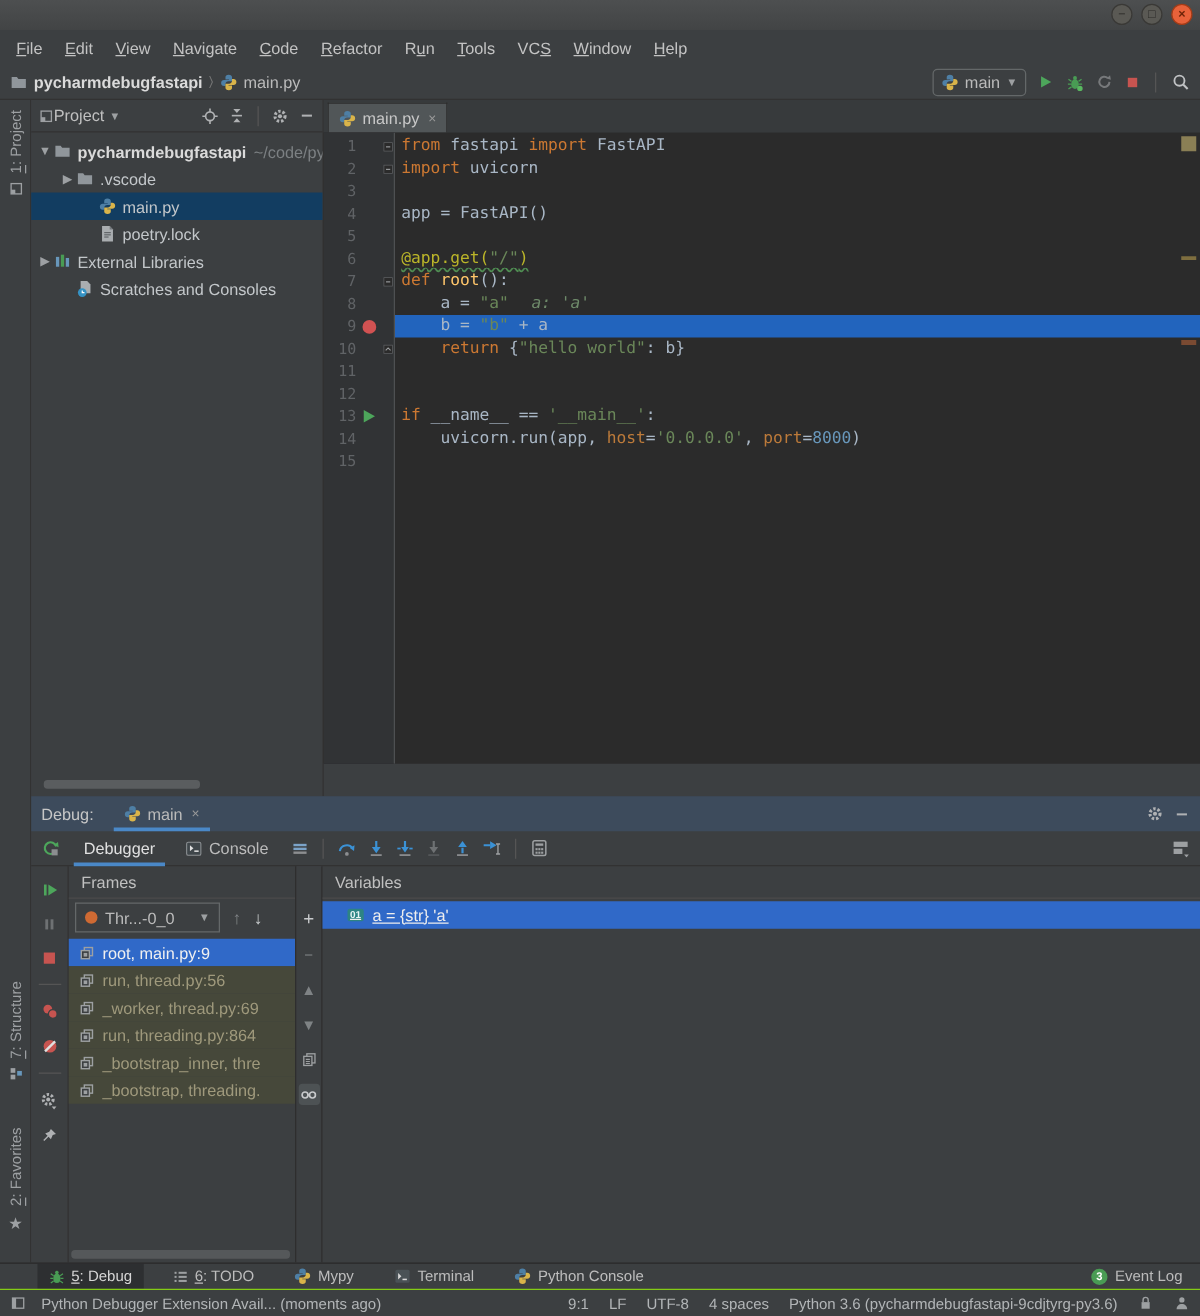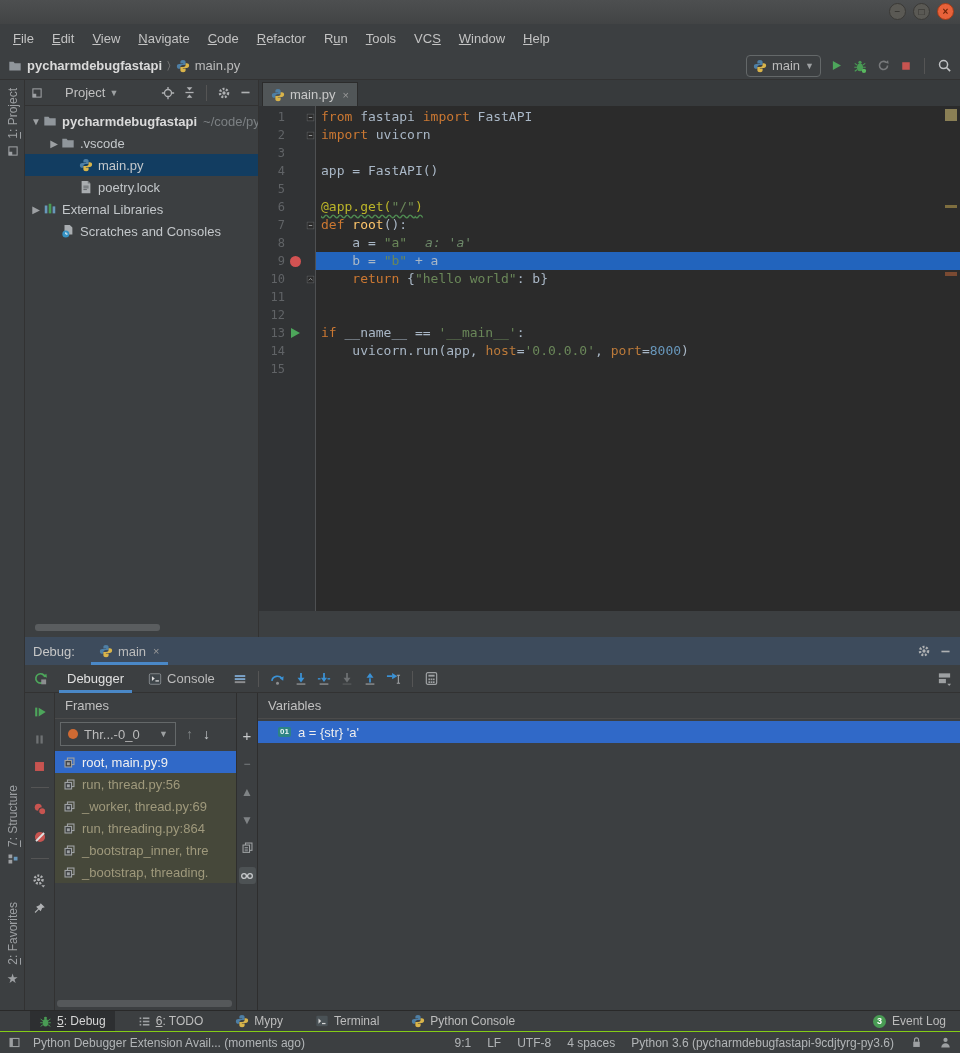--- a/index.html
+++ b/index.html
@@ -25,21 +25,21 @@
   #run-config{display:flex;align-items:center;gap:5px;border:1px solid #646869;border-radius:4px;height:22px;padding:0 6px;box-sizing:border-box;}
   .caret{color:#9da0a2;font-size:9px;}
   .vsep{width:1px;height:16px;background:#555;margin:0 2px;}
   
   #app-strip{position:absolute;left:0;top:80px;width:25px;height:930px;background:#3c3f41;border-right:1px solid #323232;box-sizing:border-box;}
   .strip-label{position:absolute;left:0;width:25px;display:flex;flex-direction:column;align-items:center;gap:6px;color:#9da0a3;font-size:12px;}
   .vtext{writing-mode:vertical-rl;transform:rotate(180deg);white-space:nowrap;}
   #main{position:absolute;left:25px;top:80px;width:935px;height:557px;}
   
   #project{position:absolute;left:0;top:0;width:234px;height:557px;background:#3c3f41;border-right:1px solid #323232;box-sizing:border-box;}
-  .panel-header{height:26px;display:flex;align-items:center;padding:0 6px;border-bottom:1px solid #323232;box-sizing:border-box;gap:22px;}
+  .panel-header{height:26px;display:flex;align-items:center;padding:0 6px;border-bottom:1px solid #323232;box-sizing:border-box;gap:0;}
   .panel-title{display:flex;align-items:center;gap:4px;color:#c0c0c0;}
   .ph-icons{margin-left:auto;display:flex;align-items:center;gap:8px;}
   .tree{padding-top:4px;}
   .tree-row{height:22px;display:flex;align-items:center;white-space:nowrap;overflow:hidden;}
   .tree-row.selected{background:#123d61;}
   .tw-exp{width:14px;text-align:center;color:#9da0a3;font-size:10px;flex:none;}
   .tw-label{margin-left:5px;color:#c3c7ca;}
   .tw-label.bold{font-weight:bold;color:#dadada;}
   .tw-suffix{margin-left:6px;color:#7c8083;}
   #project-hscroll{position:absolute;bottom:6px;left:10px;width:125px;height:7px;background:#5a5d5f;border-radius:3px;}
@@ -95,21 +95,21 @@
   .frame-row{height:22px;display:flex;align-items:center;gap:6px;padding-left:8px;white-space:nowrap;overflow:hidden;color:#c3c7ca;}
   .frame-row.selected{background:#3069c8;color:#f0f0f0;}
   .frame-row.lib{background:#46483a;color:#9f997c;}
   #frames-hscroll{position:absolute;bottom:3px;left:2px;width:175px;height:7px;background:#55585a;border-radius:3px;}
   #watch-strip{width:21px;flex:none;background:#3c3f41;border-right:1px solid #2e2e2e;box-sizing:border-box;display:flex;flex-direction:column;align-items:center;padding-top:34px;gap:11px;}
   .wbtn{color:#7f8385;font-size:12px;line-height:1;display:flex;align-items:center;justify-content:center;width:17px;height:17px;}
   .wbtn.bright{color:#c8cacc;font-size:15px;}
   .wbtn.toggled{background:#4d5254;border-radius:3px;}
   #vars-panel{flex:1;position:relative;}
   #vars-list{margin-top:2px;}
-  .var-row{height:22px;display:flex;align-items:center;gap:7px;padding-left:20px;}
+  .var-row{height:22px;display:flex;align-items:center;gap:7px;padding-left:20px;text-decoration:underline;}
   .var-row.selected{background:#3069c8;color:#eeeeee;}
   .var-badge{background:#2d8484;color:#e8f4f4;font-size:8px;border-radius:2px;padding:1px 2px;line-height:1;font-weight:bold;}
   
   #bottombar{position:absolute;left:0;top:1010px;width:960px;height:21px;background:#3c3f41;border-top:1px solid #292929;display:flex;align-items:center;font-size:12px;box-sizing:border-box;padding-left:30px;}
   .tw-btn{display:flex;align-items:center;gap:5px;height:21px;padding:0 9px;color:#bdbdbd;}
   .tw-btn.active{background:#2d2f31;color:#d6d6d6;}
   #eventlog-btn{margin-left:auto;margin-right:14px;display:flex;align-items:center;gap:6px;}
   .badge{width:13px;height:13px;border-radius:50%;background:#499c54;color:#fff;font-size:9px;font-weight:bold;display:flex;align-items:center;justify-content:center;}
   #statusbar{position:absolute;left:0;top:1031px;width:960px;height:22px;background:#3c3f41;border-top:1px solid #84cc16;display:flex;align-items:center;font-size:12px;color:#b2b5b7;box-sizing:border-box;padding:0 8px;}
   #status-msg{margin-left:12px;}

